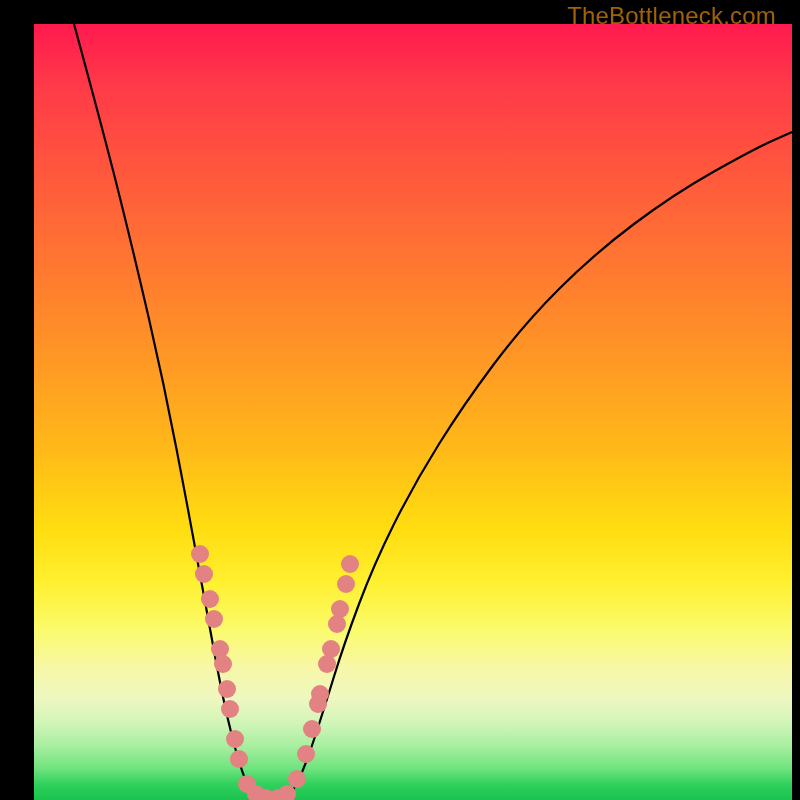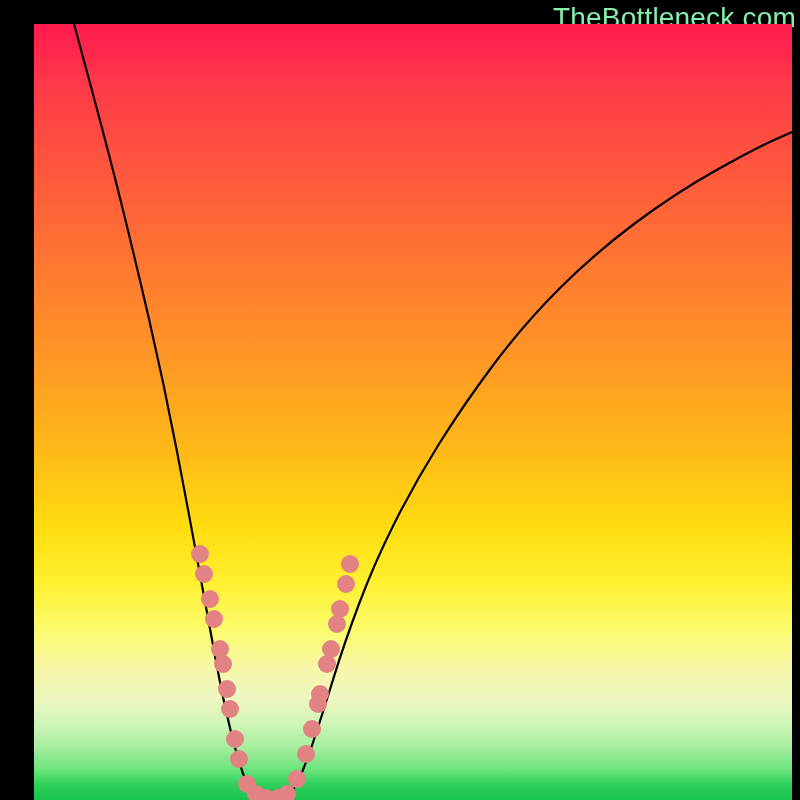--- a/index.html
+++ b/index.html
@@ -38,23 +38,23 @@
       #d2f5b8 90%,
       #a8efa0 93%,
       #6ee37e 96%,
       #2fd15c 98%,
       #18c24e 100%
     );
   }
   .watermark {
     position: absolute;
     top: 2px;
-    right: 4px;
-    color: #86efac;
-    font-size: 28px;
+    right: 24px;
+    color: #a16207;
+    font-size: 24px;
     letter-spacing: 0.2px;
     white-space: nowrap;
   }
   svg.curve {
     position: absolute;
     inset: 0;
   }
   .curve-line {
     fill: none;
     stroke: #000;

